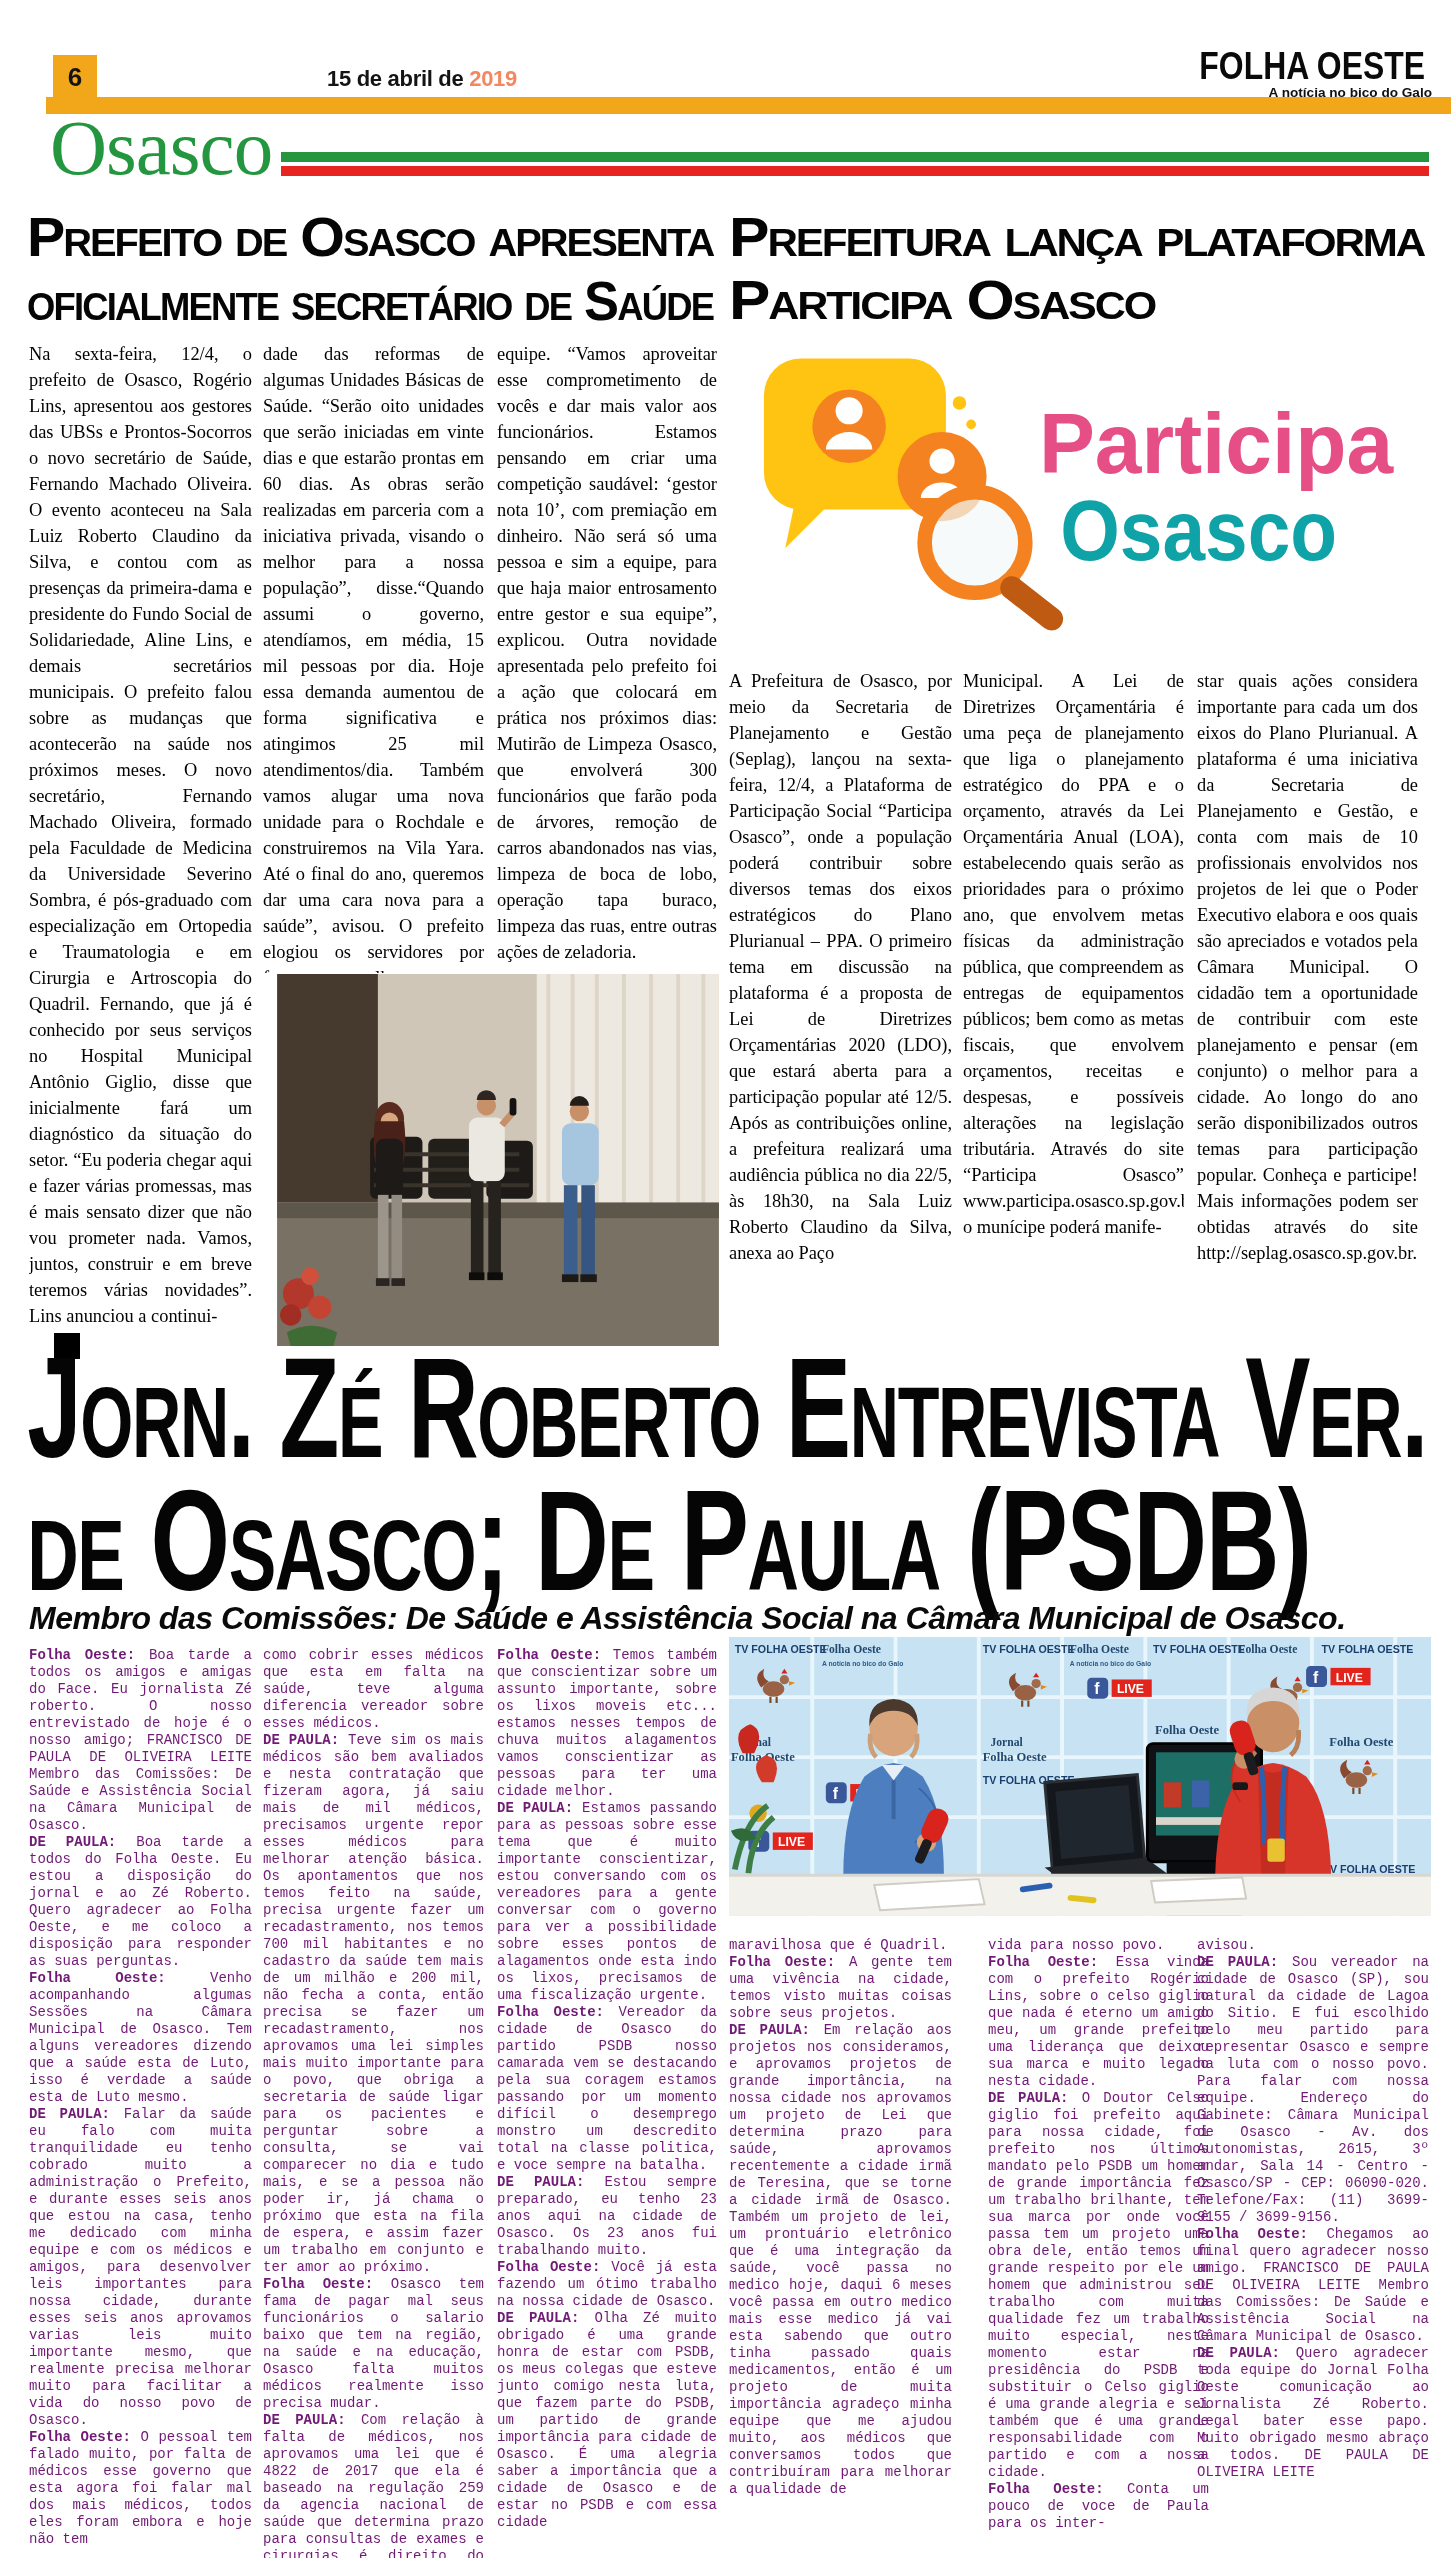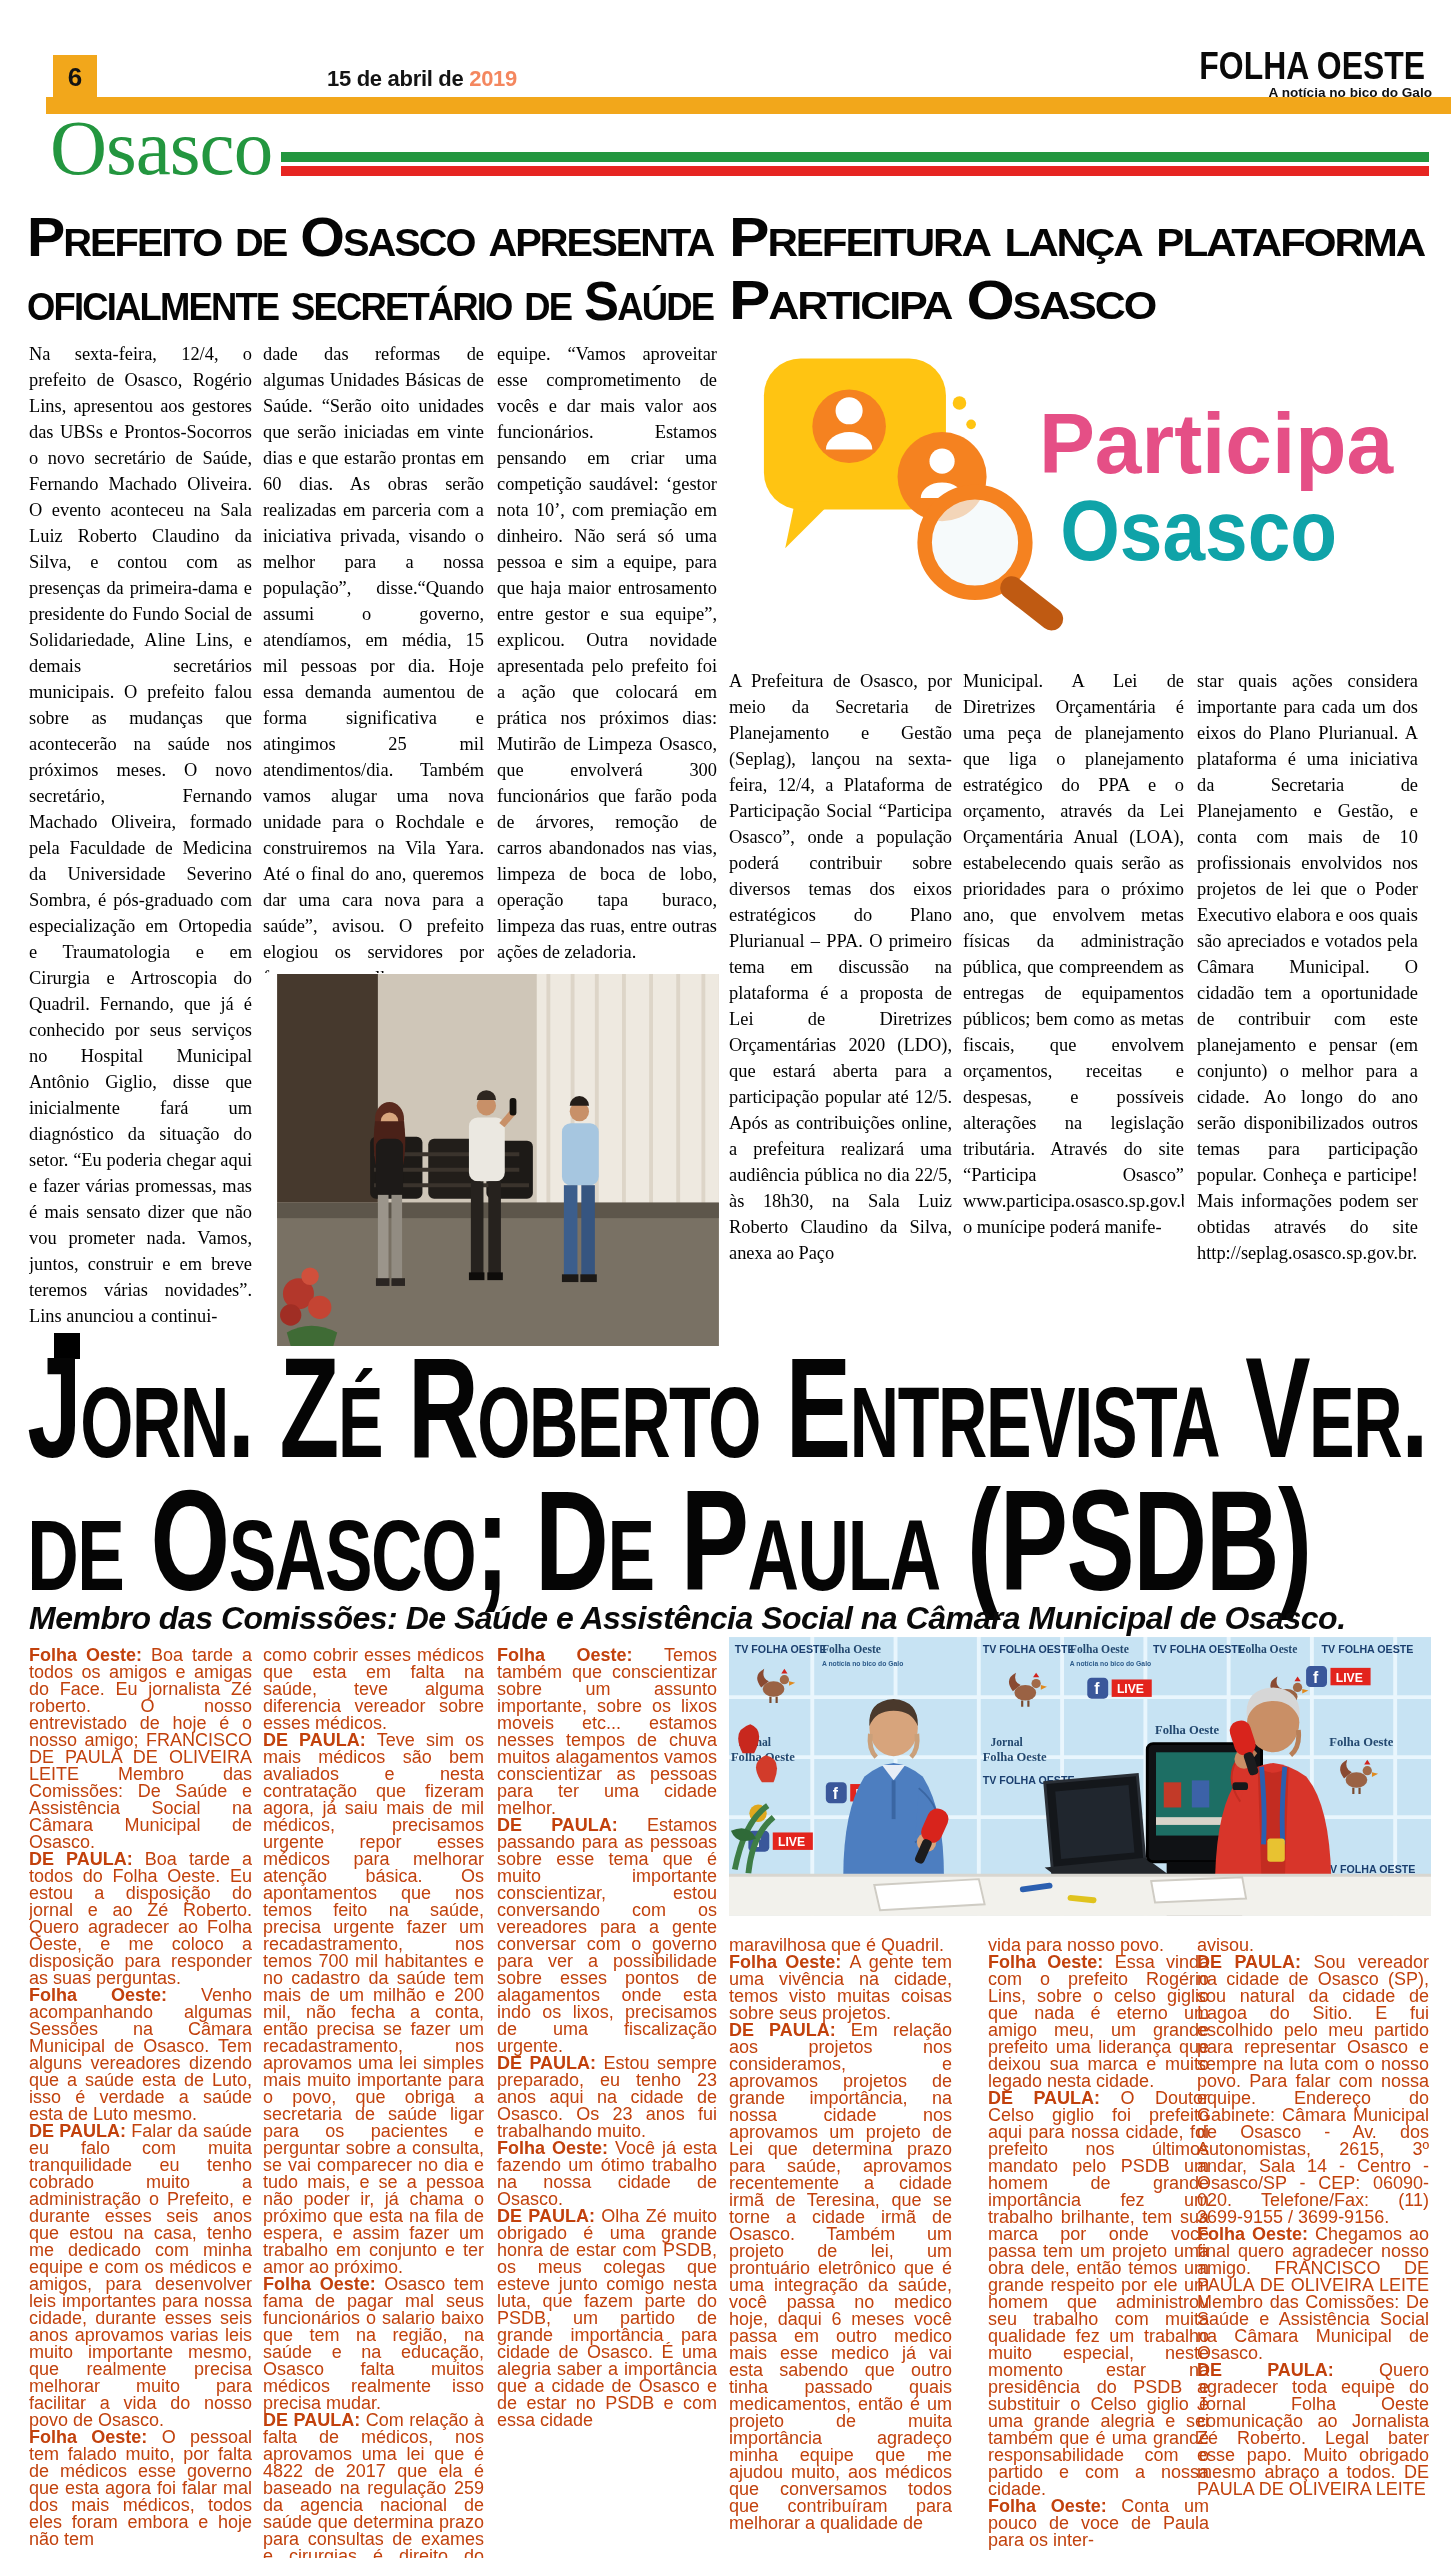--- a/index.html
+++ b/index.html
@@ -1,22 +1,22 @@
 <!DOCTYPE html>
 <html lang="pt"><head>
 <meta charset="utf-8">
 <style>
   html,body{margin:0;padding:0;background:#ffffff;}
   #page{position:relative;width:1451px;height:2563px;background:#fff;overflow:hidden;
         font-family:"Liberation Sans",sans-serif;color:#111;}
   .abs{position:absolute;}
   .serifcol{font-family:"Liberation Serif",serif;font-size:18.4px;line-height:26px;
             text-align:justify;color:#000000;overflow:hidden;}
-  .sanscol{font-family:Liberation Sans, sans-serif;font-size:18px;line-height:17px;
-           text-align:justify;color:#c2410c;overflow:hidden;}
+  .sanscol{font-family:Liberation Mono, monospace;font-size:14px;line-height:17px;
+           text-align:justify;color:#701a75;overflow:hidden;}
   .seg{margin:0;}
   .seg b{font-weight:700;}
   .badge{background:#F2A71B;color:#141414;font-weight:700;font-size:26px;
          display:flex;align-items:center;justify-content:center;}
   .date{font-weight:700;font-size:22px;color:#141414;letter-spacing:-0.3px;}
   .date .yr{color:#F4875F;}
   .tagline{font-weight:700;font-size:13.6px;text-align:right;color:#101010;}
   .rule{font-size:0;line-height:0;}
   .sectiontitle{font-family:"Liberation Serif",serif;font-size:79px;line-height:1;
                 color:#23963F;letter-spacing:-1px;}
@@ -279,20 +279,21 @@
     </div>
   <div class="abs sanscol" style="left:263px;top:1647px;width:221px;height:911px;">
       <p class="seg">como cobrir esses médicos que esta em falta na saúde, teve alguma diferencia vereador sobre esses médicos.</p>
       <p class="seg"><b>DE PAULA: </b>Teve sim os mais médicos são bem avaliados e nesta contratação que fizeram agora, já saiu mais de mil médicos, precisamos urgente repor esses médicos para melhorar atenção básica. Os apontamentos que nos temos feito na saúde, precisa urgente fazer um recadastramento, nos temos 700 mil habitantes e no cadastro da saúde tem mais de um milhão e 200 mil, não fecha a conta, então precisa se fazer um recadastramento, nos aprovamos uma lei simples mais muito importante para o povo, que obriga a secretaria de saúde ligar para os pacientes e perguntar sobre a consulta, se vai comparecer no dia e tudo mais, e se a pessoa não poder ir, já chama o próximo que esta na fila de espera, e assim fazer um trabalho em conjunto e ter amor ao próximo.</p>
       <p class="seg"><b>Folha Oeste: </b>Osasco tem fama de pagar mal seus funcionários o salario baixo que tem na região, na saúde e na educação, Osasco falta muitos médicos realmente isso precisa mudar.</p>
       <p class="seg"><b>DE PAULA: </b>Com relação à falta de médicos, nos aprovamos uma lei que é 4822 de 2017 que ela é baseado na regulação 259 da agencia nacional de saúde que determina prazo para consultas de exames e cirurgias é direito do nosso povo e da cidade de Osasco.</p>
     </div>
   <div class="abs sanscol" style="left:497px;top:1647px;width:220px;height:911px;">
       <p class="seg"><b>Folha Oeste: </b>Temos também que conscientizar sobre um assunto importante, sobre os lixos moveis etc... estamos nesses tempos de chuva muitos alagamentos vamos conscientizar as pessoas para ter uma cidade melhor.</p>
       <p class="seg"><b>DE PAULA: </b>Estamos passando para as pessoas sobre esse tema que é muito importante conscientizar, estou conversando com os vereadores para a gente conversar com o governo para ver a possibilidade sobre esses pontos de alagamentos onde esta indo os lixos, precisamos de uma fiscalização urgente.</p>
+      <p class="seg"><b>Folha Oeste: </b>Vereador da cidade de Osasco do partido PSDB nosso camarada vem se destacando pela sua coragem estamos passando por um momento difícil o desemprego monstro um descredito total na classe politica, e voce sempre na batalha.</p>
       <p class="seg"><b>DE PAULA: </b>Estou sempre preparado, eu tenho 23 anos aqui na cidade de Osasco. Os 23 anos fui trabalhando muito.</p>
       <p class="seg"><b>Folha Oeste: </b>Você já esta fazendo um ótimo trabalho na nossa cidade de Osasco.</p>
       <p class="seg"><b>DE PAULA: </b>Olha Zé muito obrigado é uma grande honra de estar com PSDB, os meus colegas que esteve junto comigo nesta luta, que fazem parte do PSDB, um partido de grande importância para cidade de Osasco. É uma alegria saber a importância que a cidade de Osasco e de estar no PSDB e com essa cidade</p>
     </div>
   <div class="abs sanscol" style="left:729px;top:1937px;width:223px;height:622px;">
       <p class="seg">maravilhosa que é Quadril.</p>
       <p class="seg"><b>Folha Oeste: </b>A gente tem uma vivência na cidade, temos visto muitas coisas sobre seus projetos.</p>
       <p class="seg"><b>DE PAULA: </b>Em relação aos projetos nos consideramos, e aprovamos projetos de grande importância, na nossa cidade nos aprovamos um projeto de Lei que determina prazo para saúde, aprovamos recentemente a cidade irmã de Teresina, que se torne a cidade irmã de Osasco. Também um projeto de lei, um prontuário eletrônico que é uma integração da saúde, você passa no medico hoje, daqui 6 meses você passa em outro medico mais esse medico já vai esta sabendo que outro tinha passado quais medicamentos, então é um projeto de muita importância agradeço minha equipe que me ajudou muito, aos médicos que conversamos todos que contribuíram para melhorar a qualidade de</p>
     </div>
   <div class="abs sanscol" style="left:963px;top:1937px;width:221px;height:622px;margin-left:25px;">

